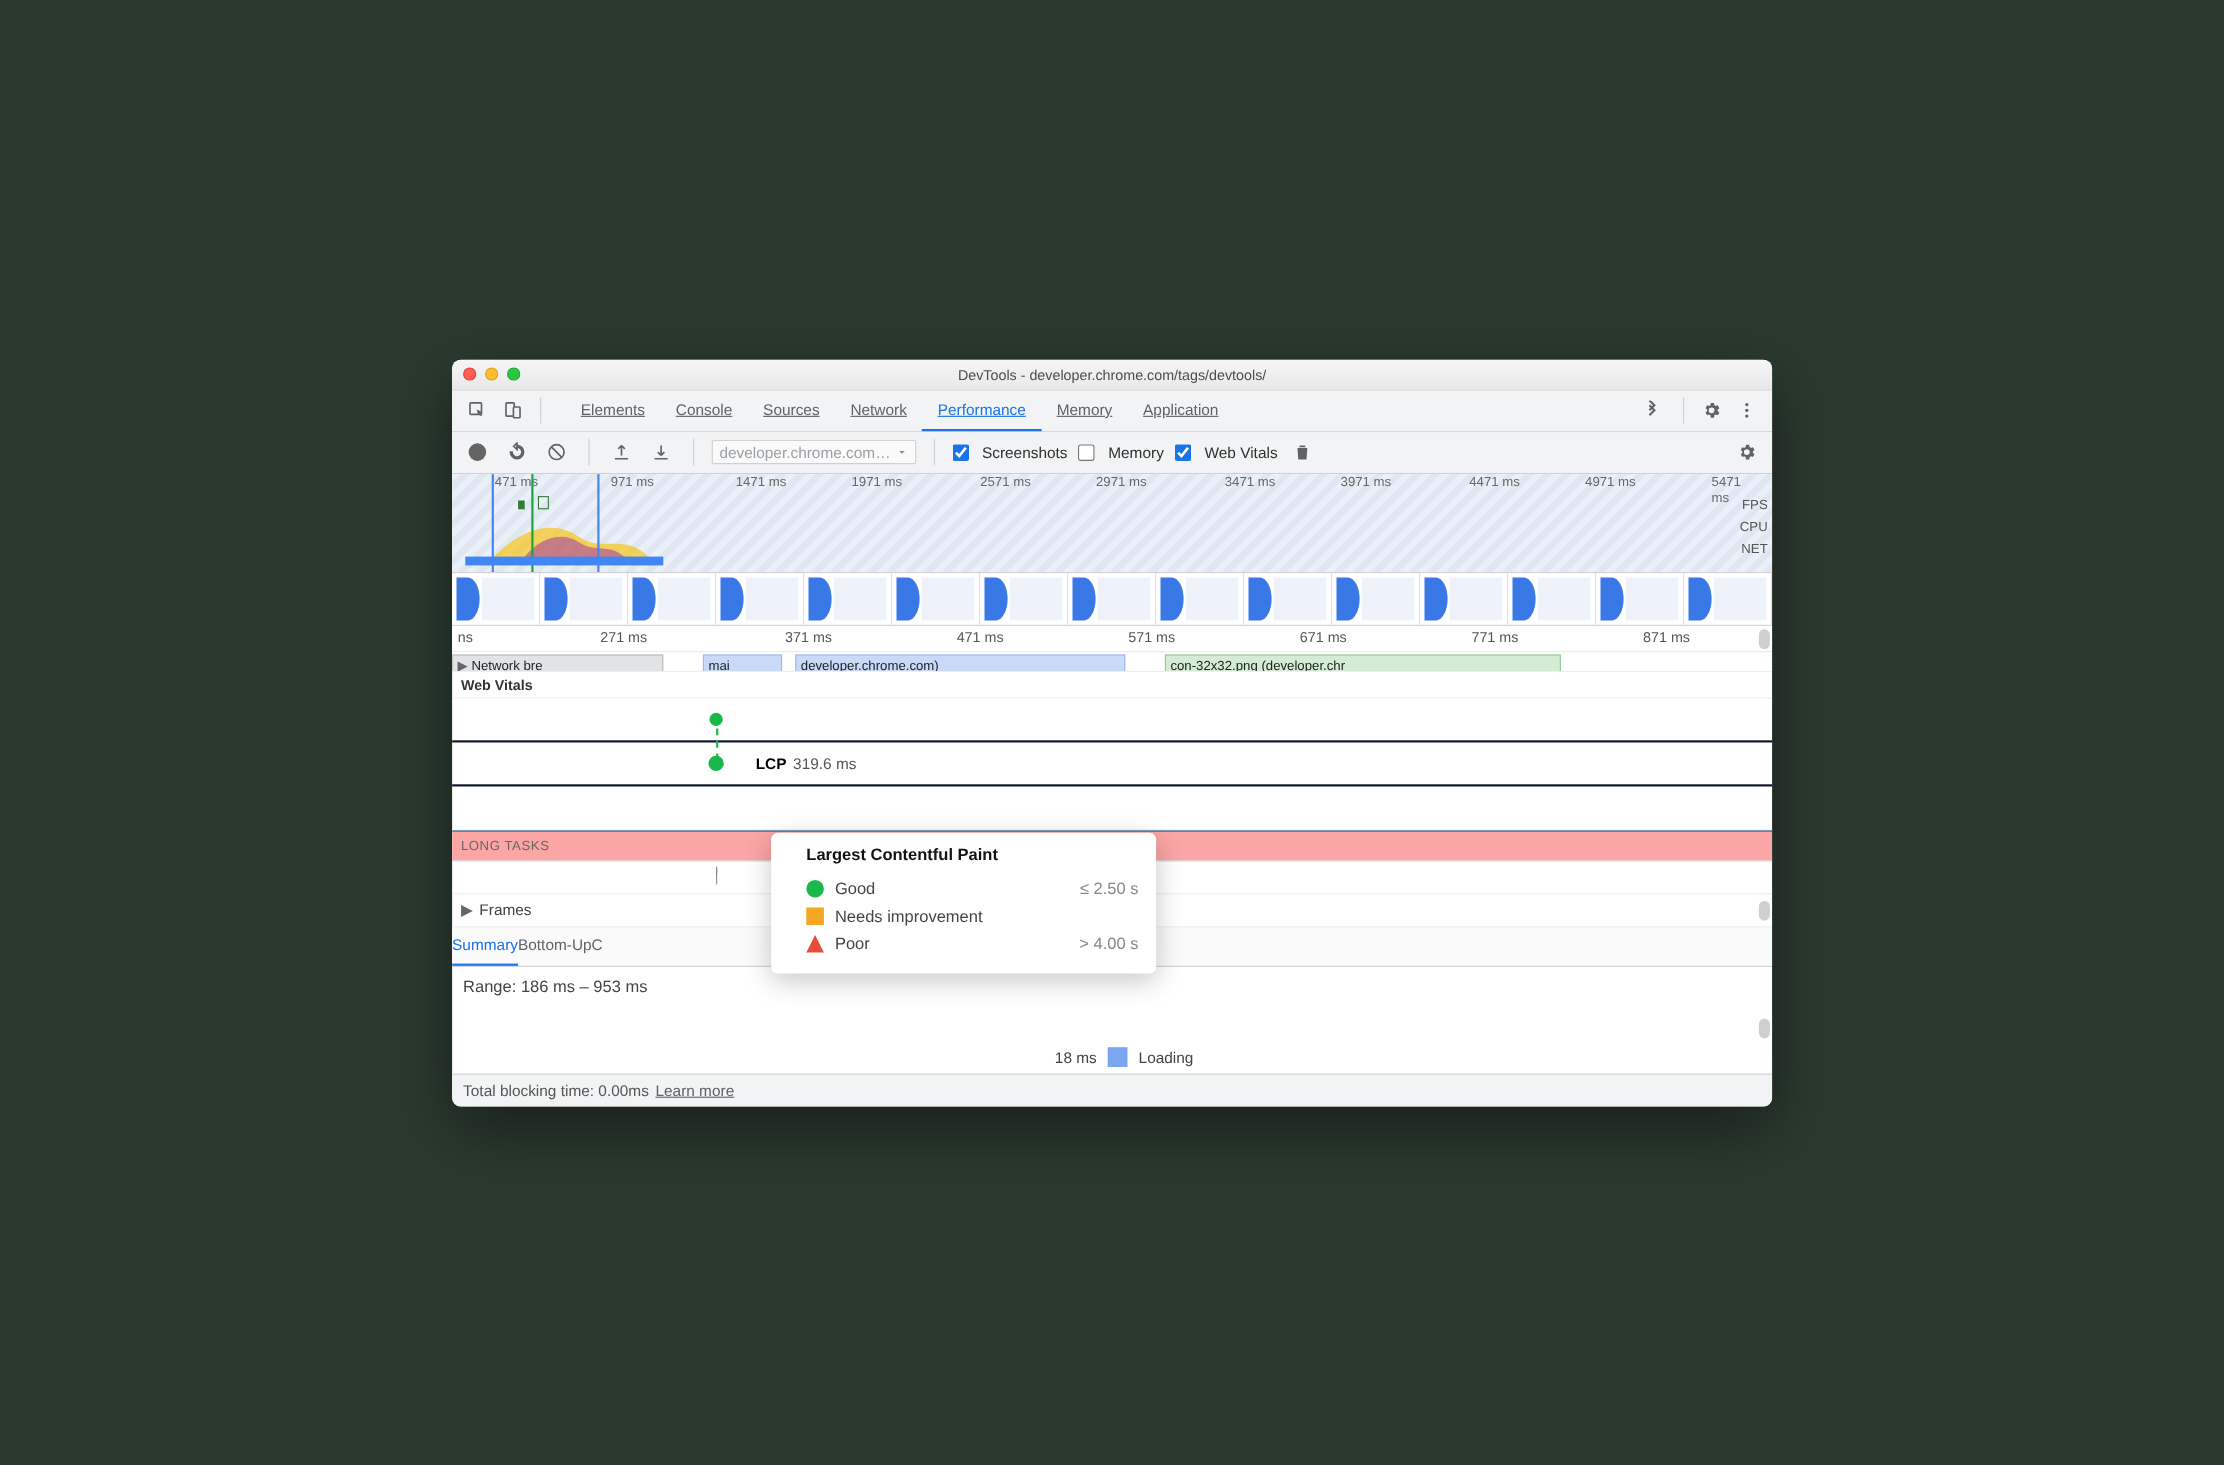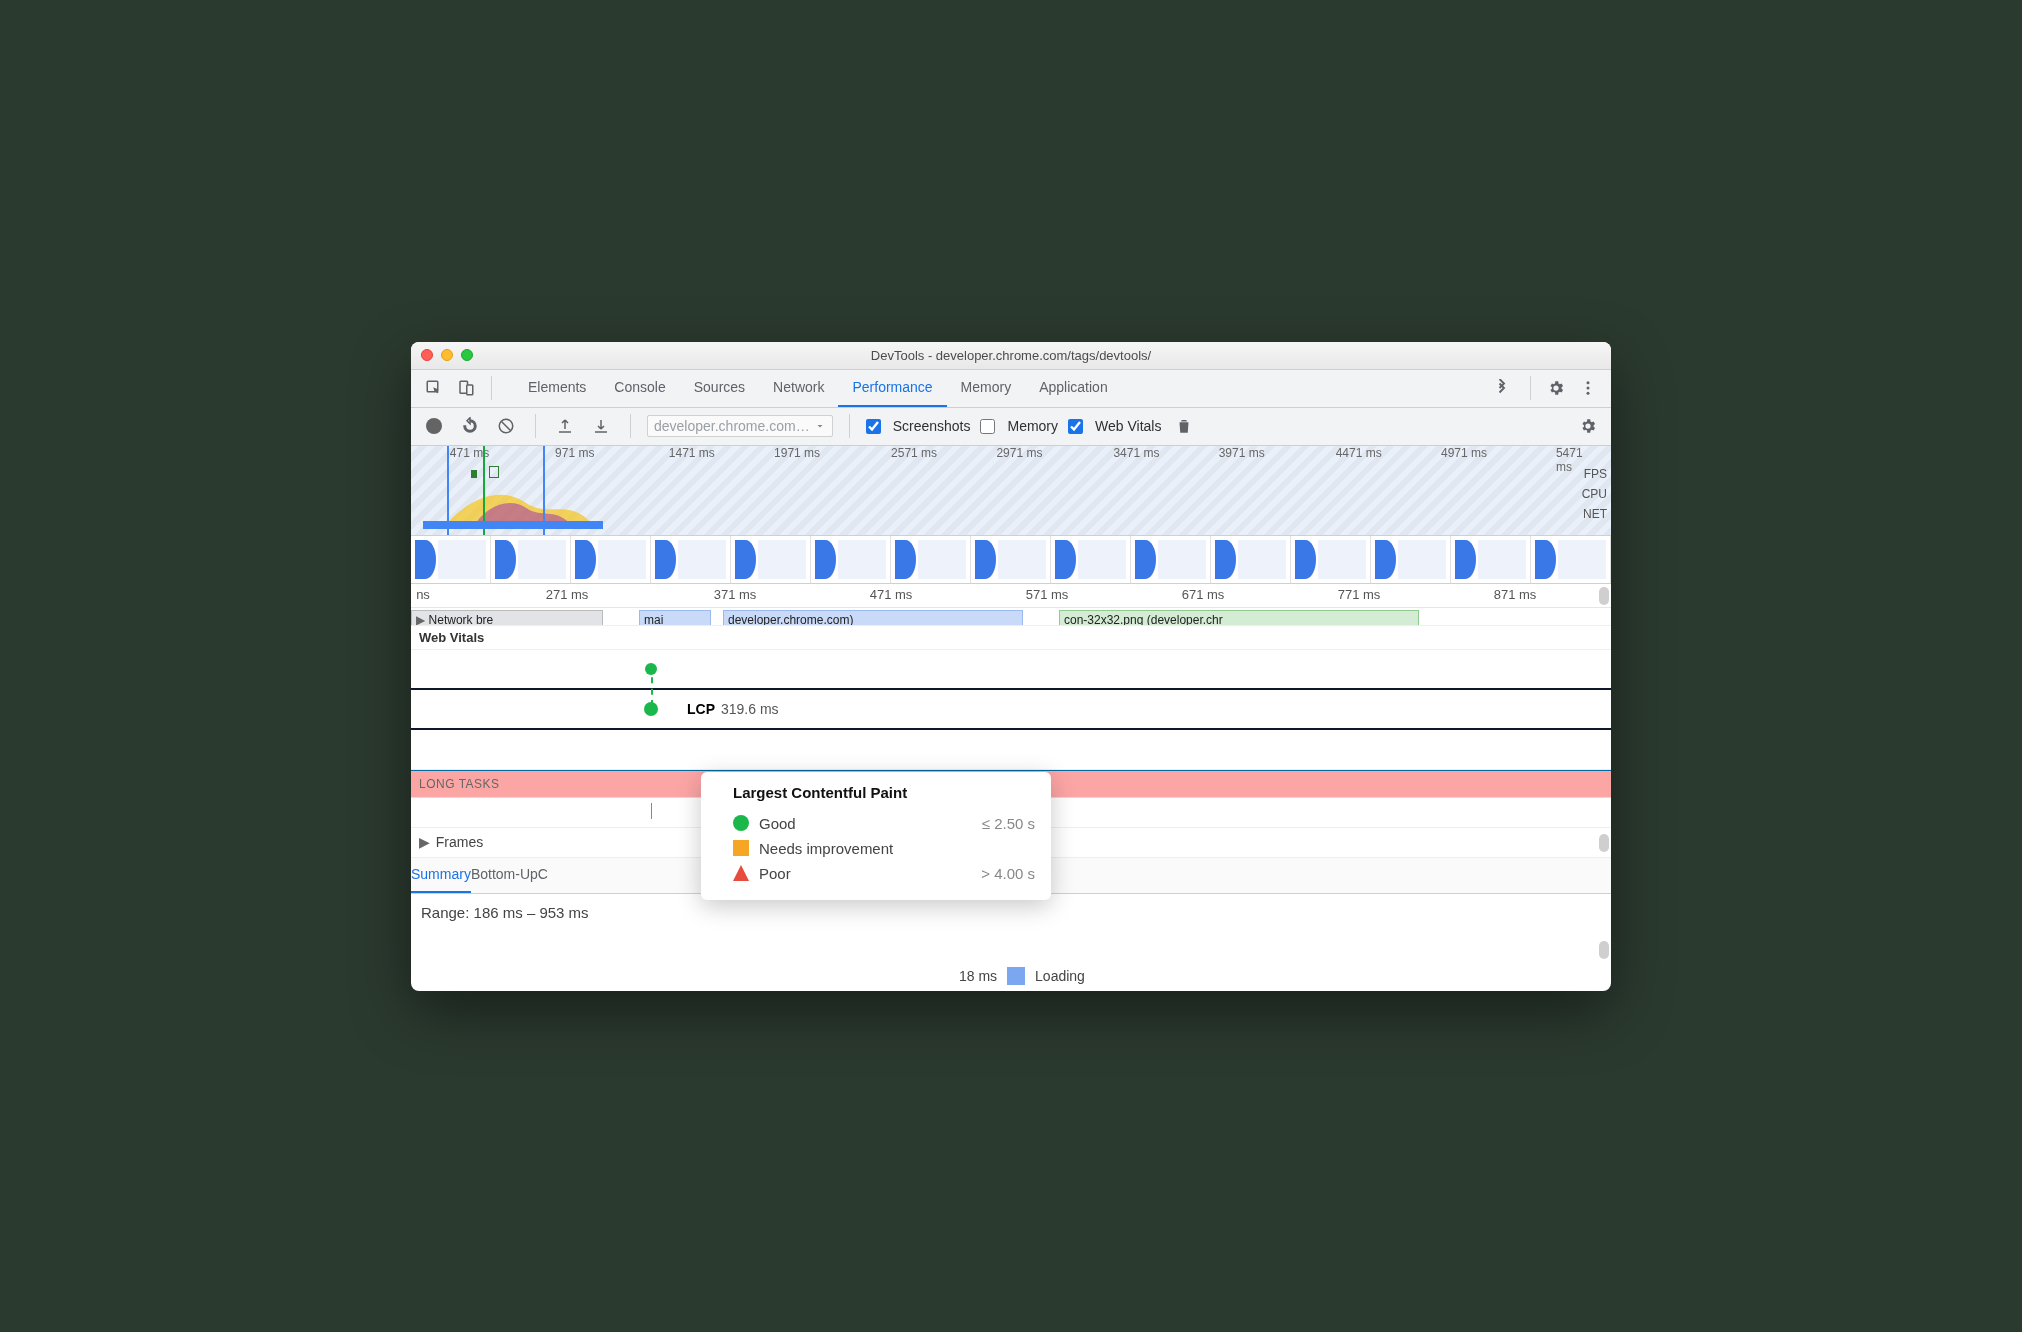--- a/index.html
+++ b/index.html
@@ -10,21 +10,21 @@
   .traffic .dot { width: 12px; height: 12px; border-radius: 50%; }
   .dot.red { background: #ff5f57; border: .5px solid #e24035; }
   .dot.yellow { background: #febc2e; border: .5px solid #e1a116; }
   .dot.green { background: #28c840; border: .5px solid #1fa52f; }
   .title { position: absolute; left: 0; right: 0; text-align: center; font-size: 13px; color: #4c4c4c; pointer-events: none; }
   .tabbar { height: 38px; background: #f1f3f4; border-bottom: 1px solid #cfcfcf; display: flex; align-items: center; padding: 0 10px; gap: 6px; }
   .ico-btn { width: 26px; height: 26px; display: flex; align-items: center; justify-content: center; color: #5f6368; cursor: pointer; border-radius: 2px; }
   .ico-btn svg { width: 18px; height: 18px; }
   .vsep { width: 1px; height: 24px; background: #d0d0d0; margin: 0 6px; }
   .tabs { display: flex; height: 100%; align-items: stretch; flex: 1; margin-left: 10px; gap: 0; }
-  .tab { padding: 0 14px; display: flex; align-items: center; color: #5f6368; font-size: 14px; cursor: pointer; border-bottom: 2px solid transparent; }
+  .tab { padding: 0 14px; display: flex; align-items: center; color: #5f6368; font-size: 14px; cursor: pointer; border-bottom: 2px solid transparent; text-decoration: underline; }
   .tab.active { color: #1a73e8; border-bottom-color: #1a73e8; }
   .more-tabs { display: flex; align-items: center; color: #5f6368; padding: 0 8px; }
   .right-actions { display: flex; align-items: center; gap: 6px; }
   .toolbar { height: 38px; background: #f1f3f4; border-bottom: 1px solid #cfcfcf; display: flex; align-items: center; padding: 0 10px; gap: 10px; }
   .rec-circle { width: 16px; height: 16px; border-radius: 50%; background: #646464; }
   .sel { display: flex; align-items: center; gap: 4px; color: #9aa0a6; font-size: 14px; padding: 2px 6px; border: 1px solid #d0d0d0; border-radius: 2px; background: #fafafa; max-width: 220px; }
   .sel span.txt { overflow: hidden; text-overflow: ellipsis; white-space: nowrap; max-width: 170px; }
   .cbx { display: flex; align-items: center; gap: 12px; color: #303030; font-size: 14px; }
   .cbx input { width: 15px; height: 15px; accent-color: #1a73e8; }
   .overview { position: relative; height: 90px; background: #eaf0fa; border-bottom: 1px solid #d0d0d0; }
@@ -347,20 +347,24 @@
   <div style="position:relative">
     <div class="scroll-stub" style="top:-20px"></div>
   </div>
 
   <div class="legend-row">
     <span class="val">18 ms</span>
     <span class="sw"></span>
     <span>Loading</span>
   </div>
 
+  <div class="footer">
+    <span>Total blocking time: 0.00ms</span>
+    <a>Learn more</a>
+  </div>
 
   <div class="tooltip" style="left:290px; top:430px;">
     <h4>Largest Contentful Paint</h4>
     <div class="tt-row">
       <div class="tt-circle"></div>
       <span>Good</span>
         <span class="sp"></span>
       <span class="th">≤ 2.50 s</span>
     </div>
     <div class="tt-row">

